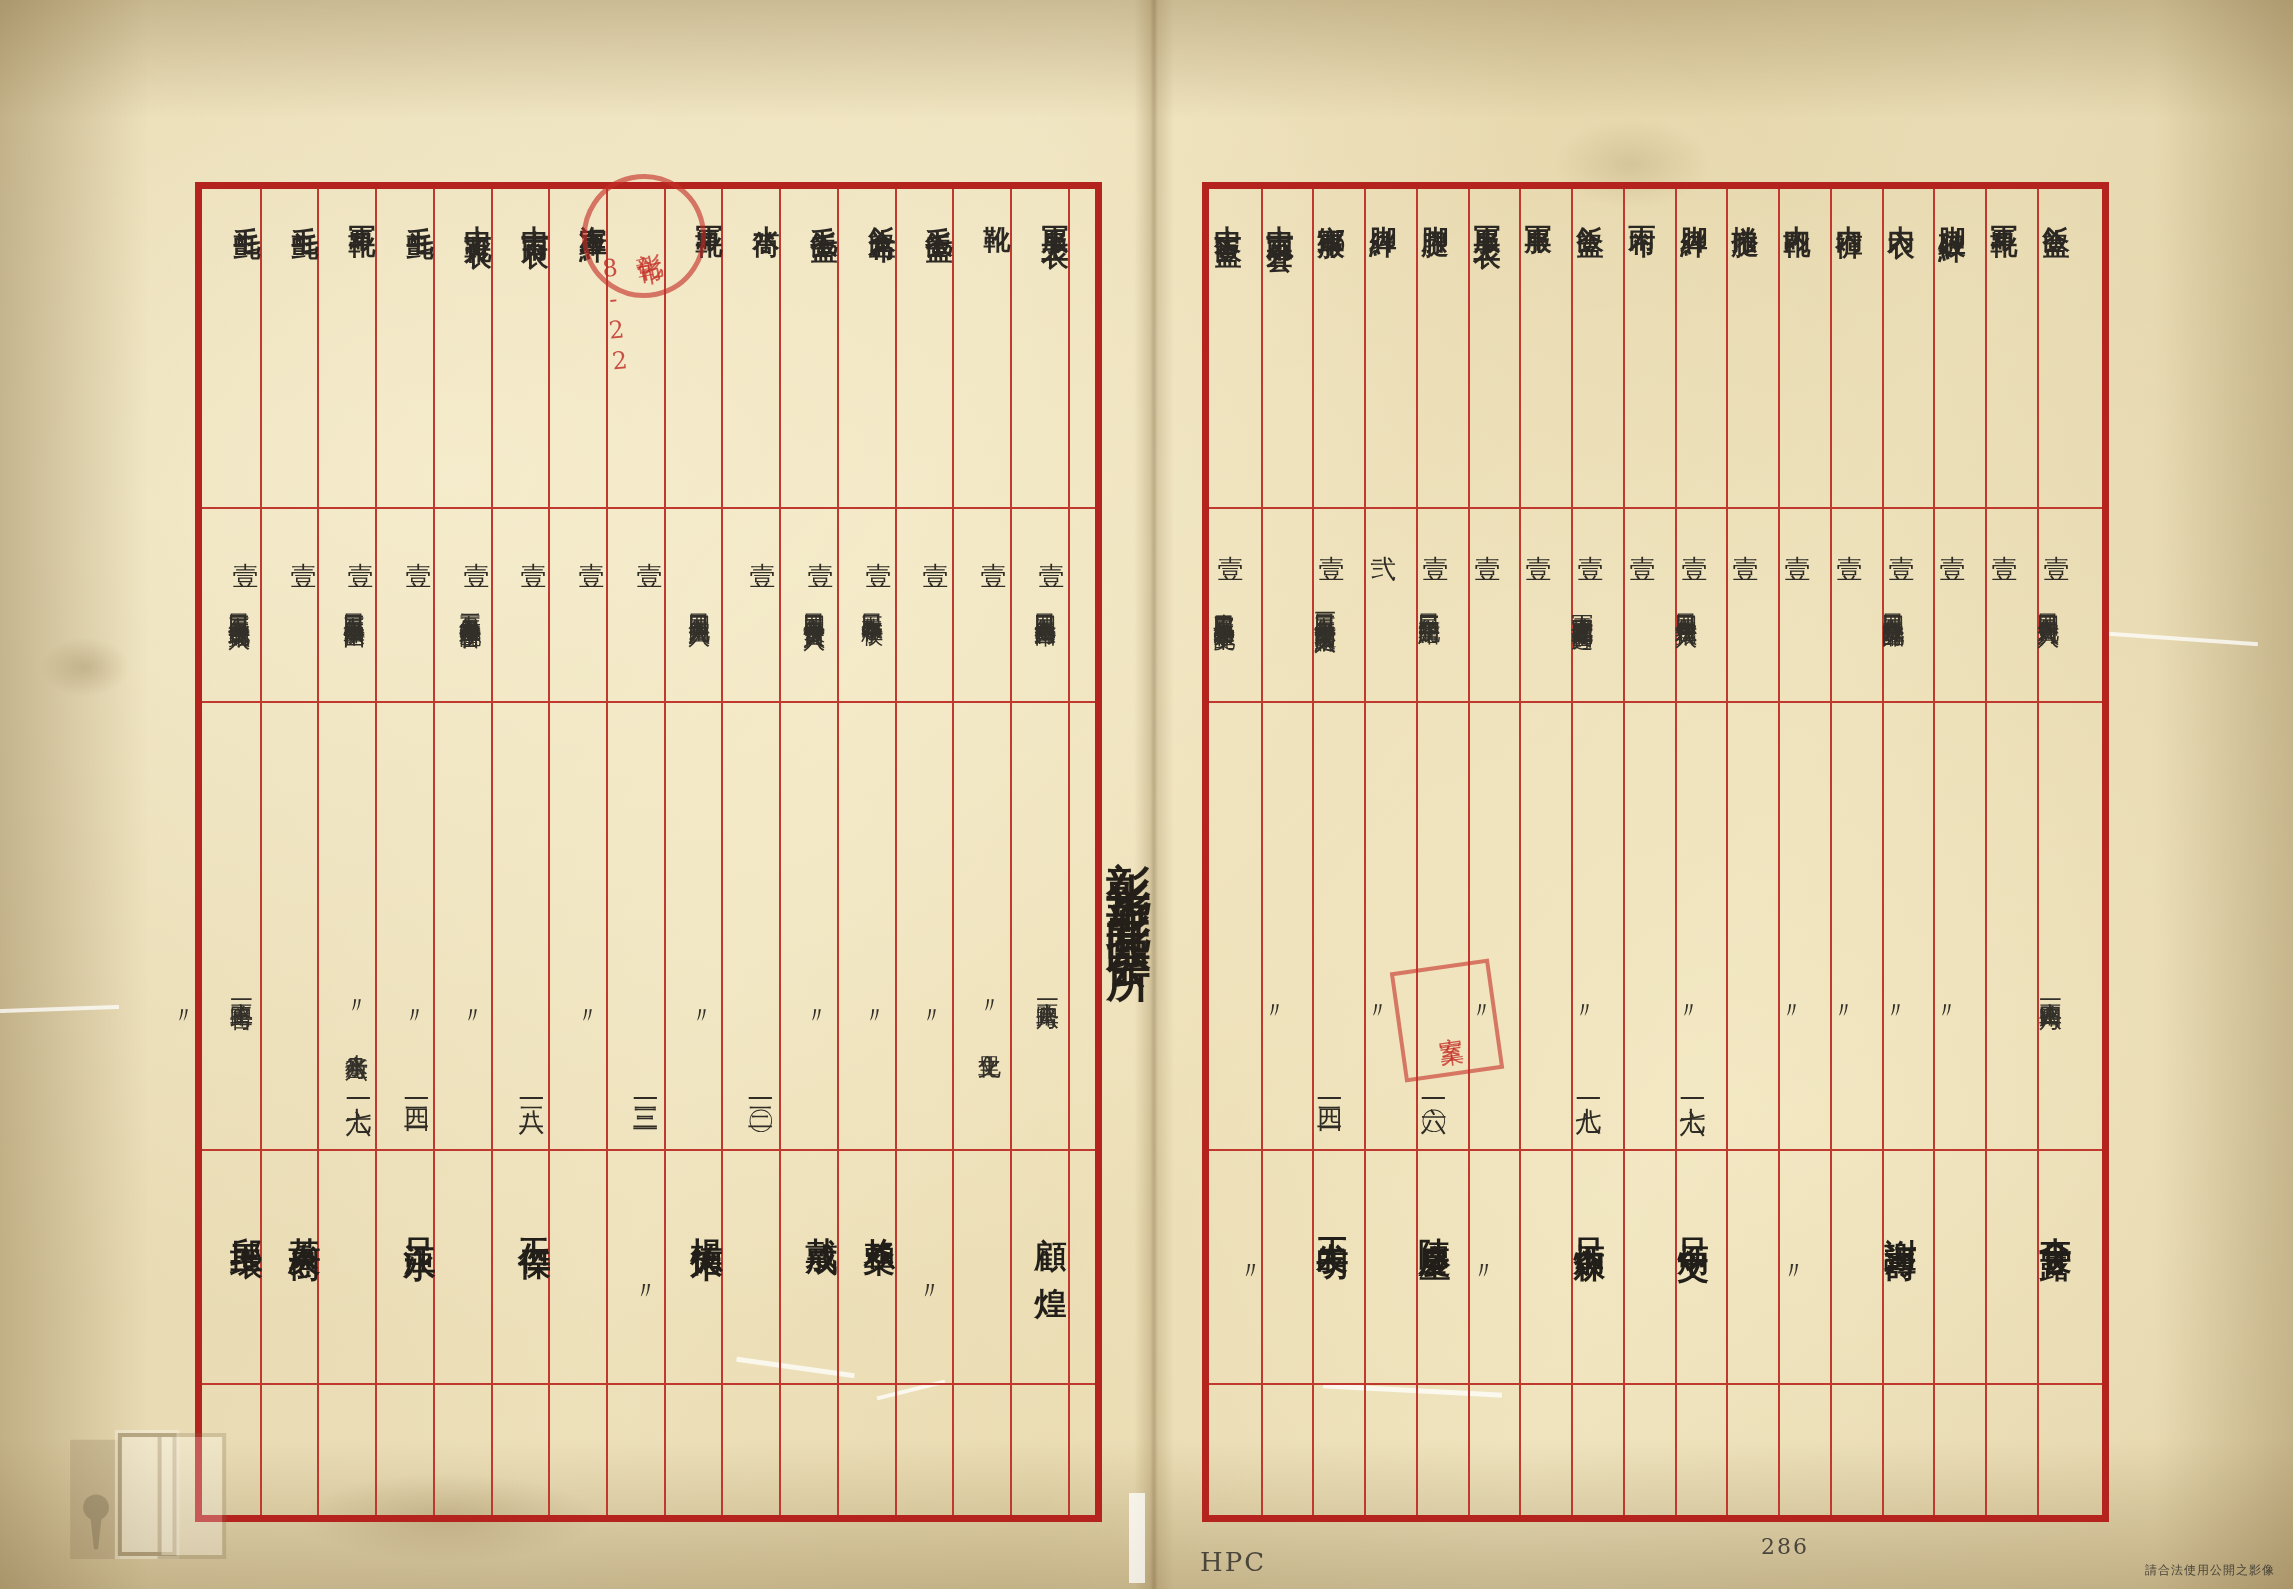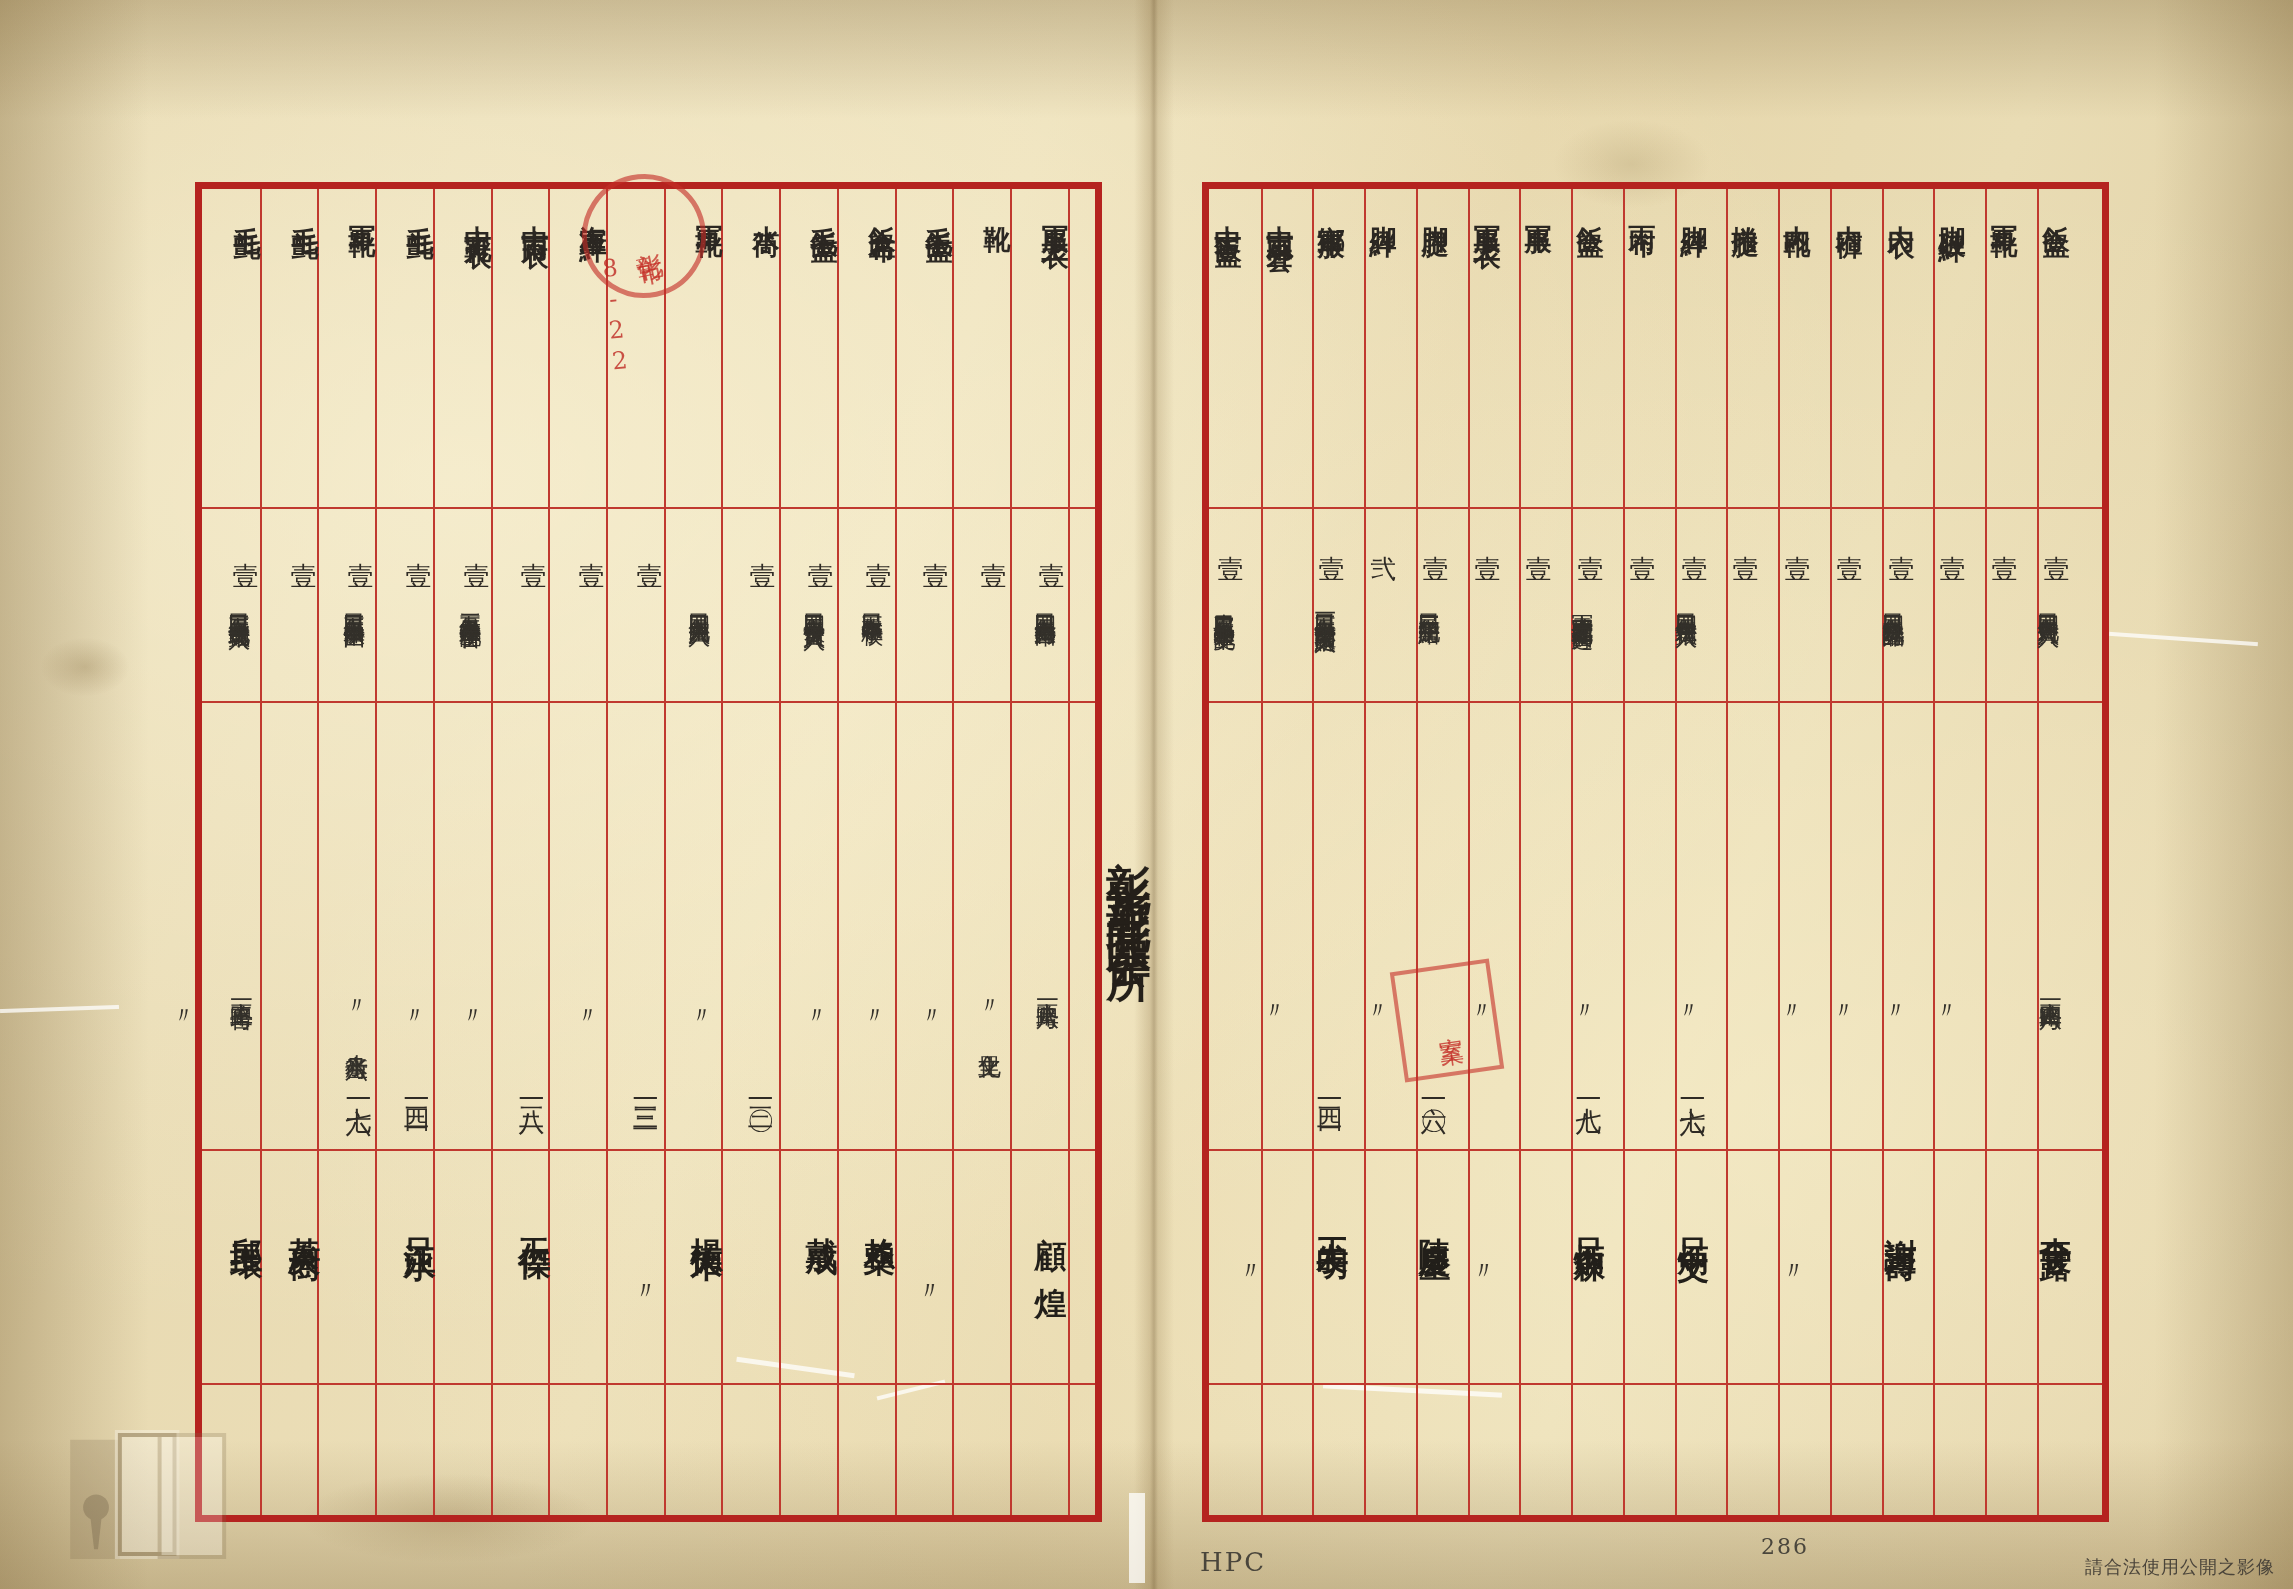--- a/index.html
+++ b/index.html
@@ -69,21 +69,21 @@
     writing-mode:vertical-rl;text-orientation:upright;}
   .seal-sq{position:absolute;border:4px solid rgba(196,45,38,0.6);
     color:rgba(196,45,38,0.78);display:flex;align-items:center;justify-content:center;
     transform:rotate(-8deg);font-size:24px;letter-spacing:3px;
     writing-mode:vertical-rl;text-orientation:upright;}
   .stamp-red{position:absolute;color:rgba(190,40,34,0.8);font-size:30px;
     writing-mode:vertical-rl;text-orientation:upright;letter-spacing:3px;transform:rotate(-6deg);}
 
   
   .logo{position:absolute;left:60px;bottom:20px;width:229px;height:149px;opacity:0.45;}
-  .footer-note{position:absolute;right:18px;bottom:10px;font-size:18px;color:#4a443a;letter-spacing:1px;}
+  .footer-note{position:absolute;right:18px;bottom:10px;font-size:12px;color:#4a443a;letter-spacing:1px;}
   .pencil{position:absolute;color:#4a463c;font-size:26px;letter-spacing:2px;}
 </style>
 </head>
 <body>
 
 <div id="page">
 
   <div class="dark-edge-t"></div>
   <div class="dark-edge-b"></div>
   <div class="dark-edge-l"></div>

